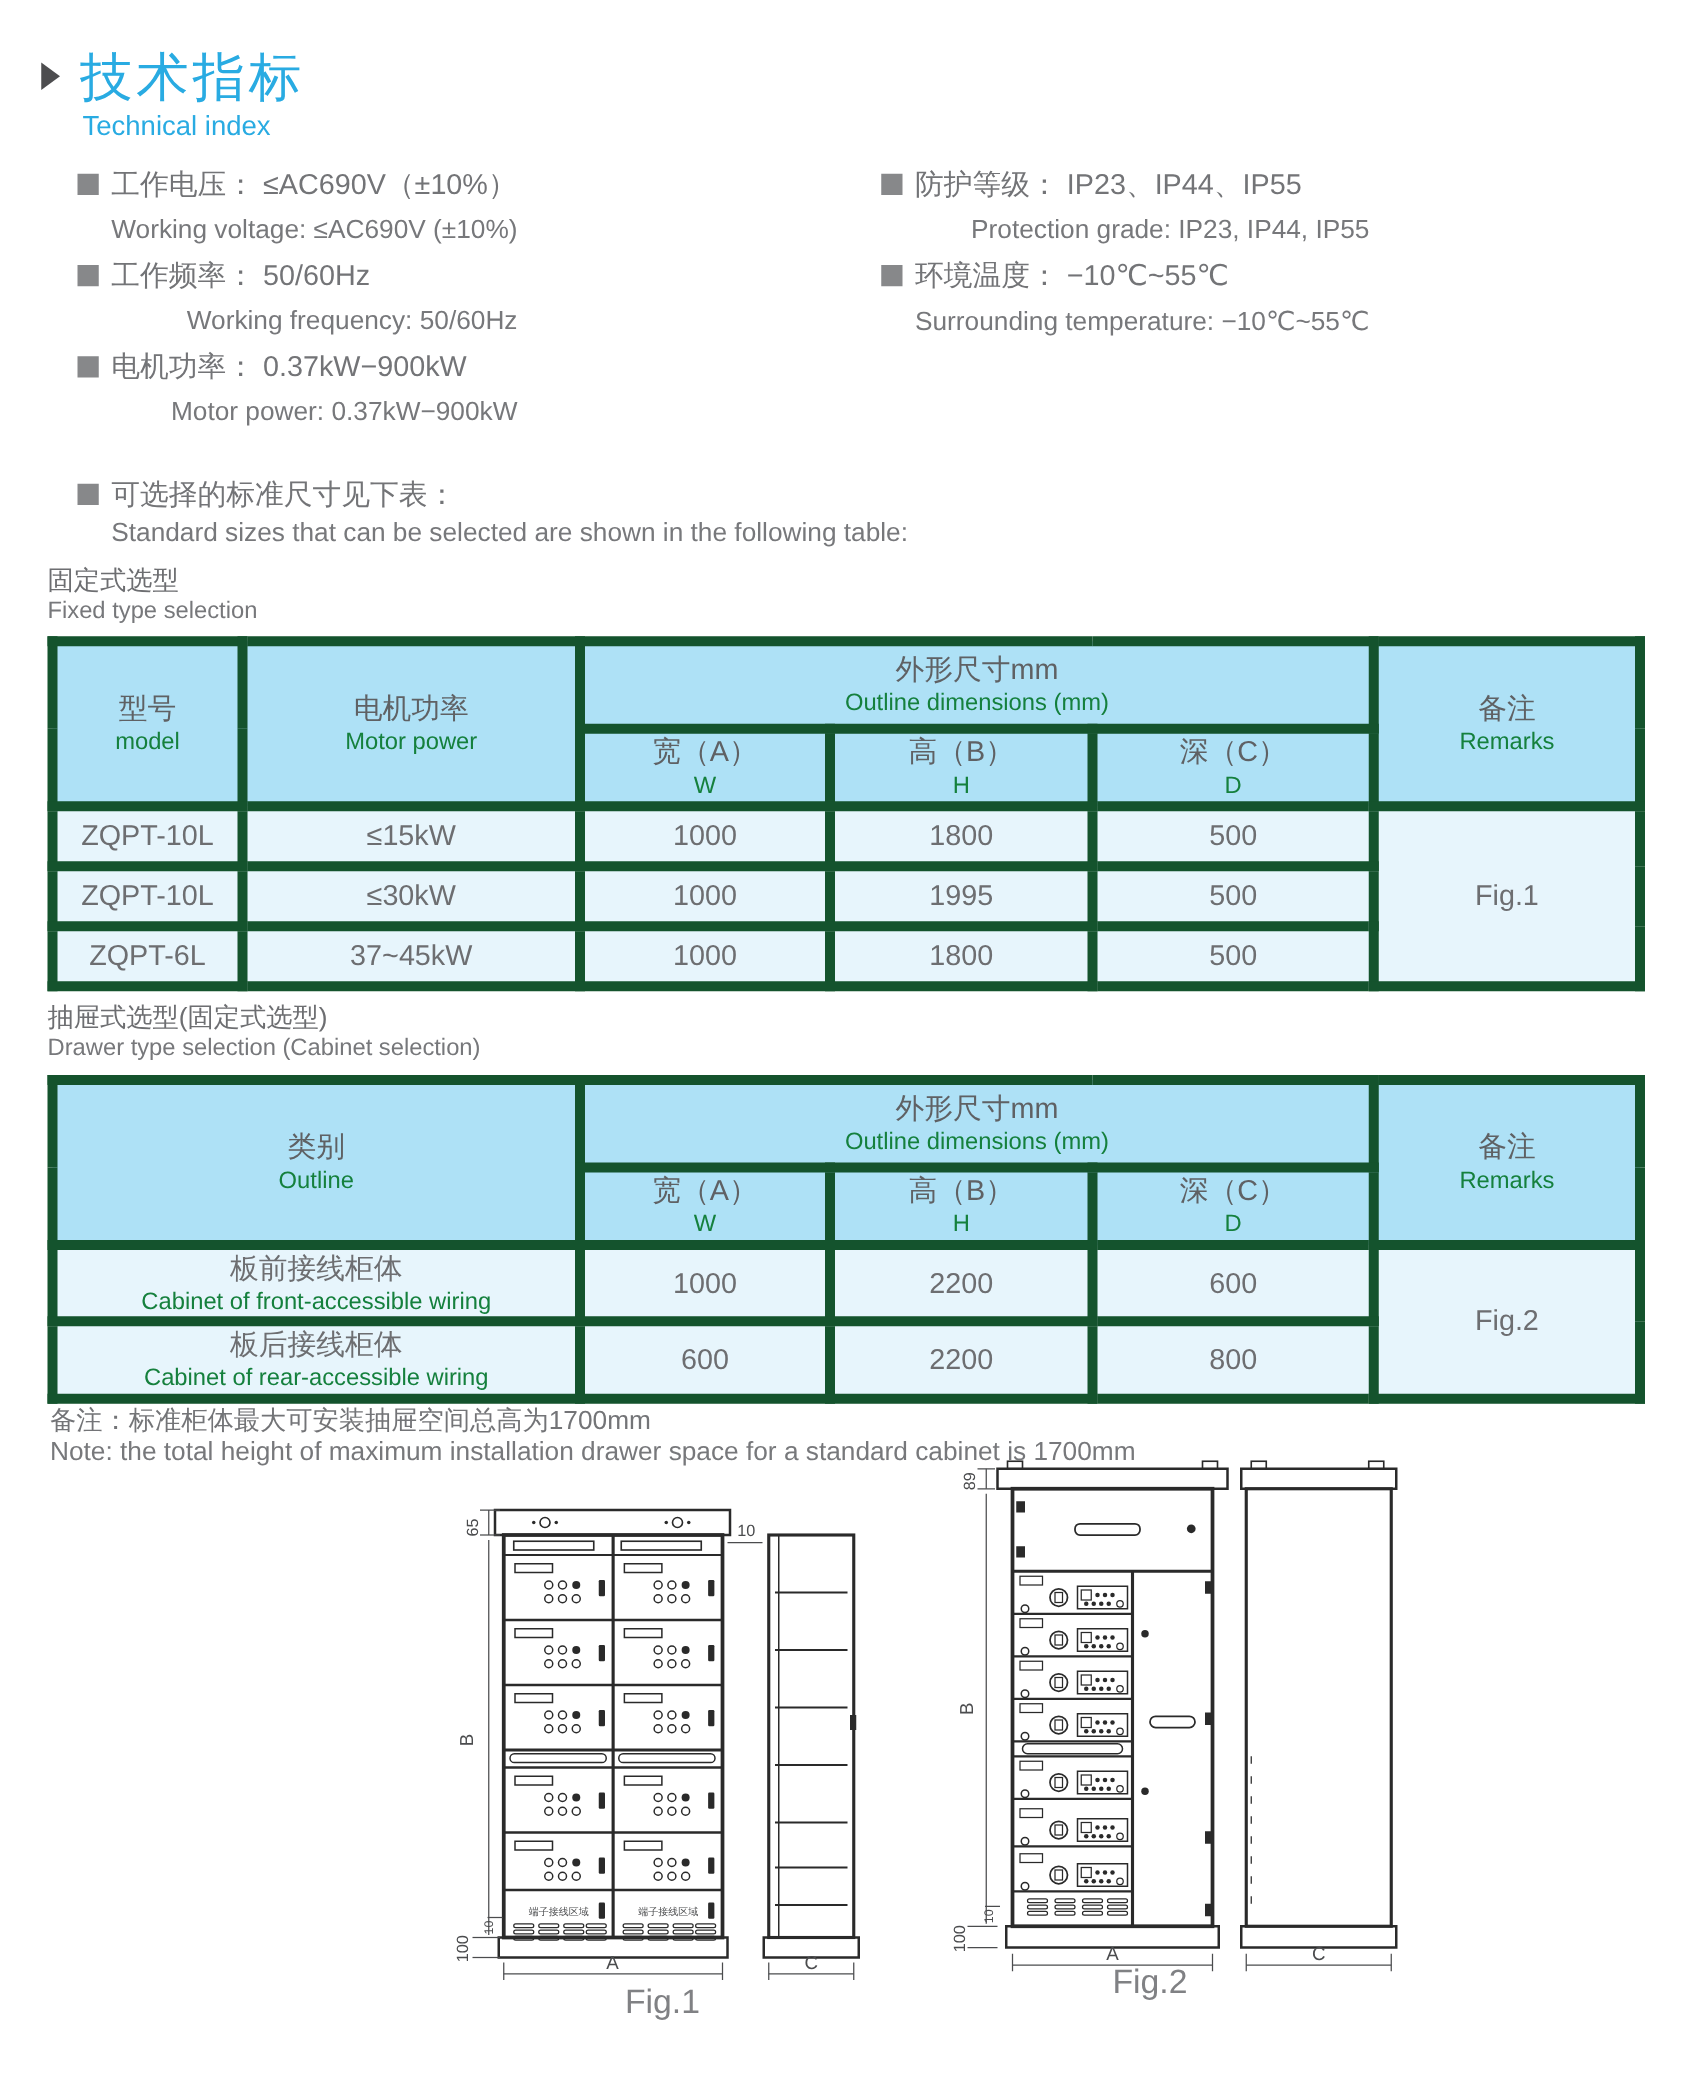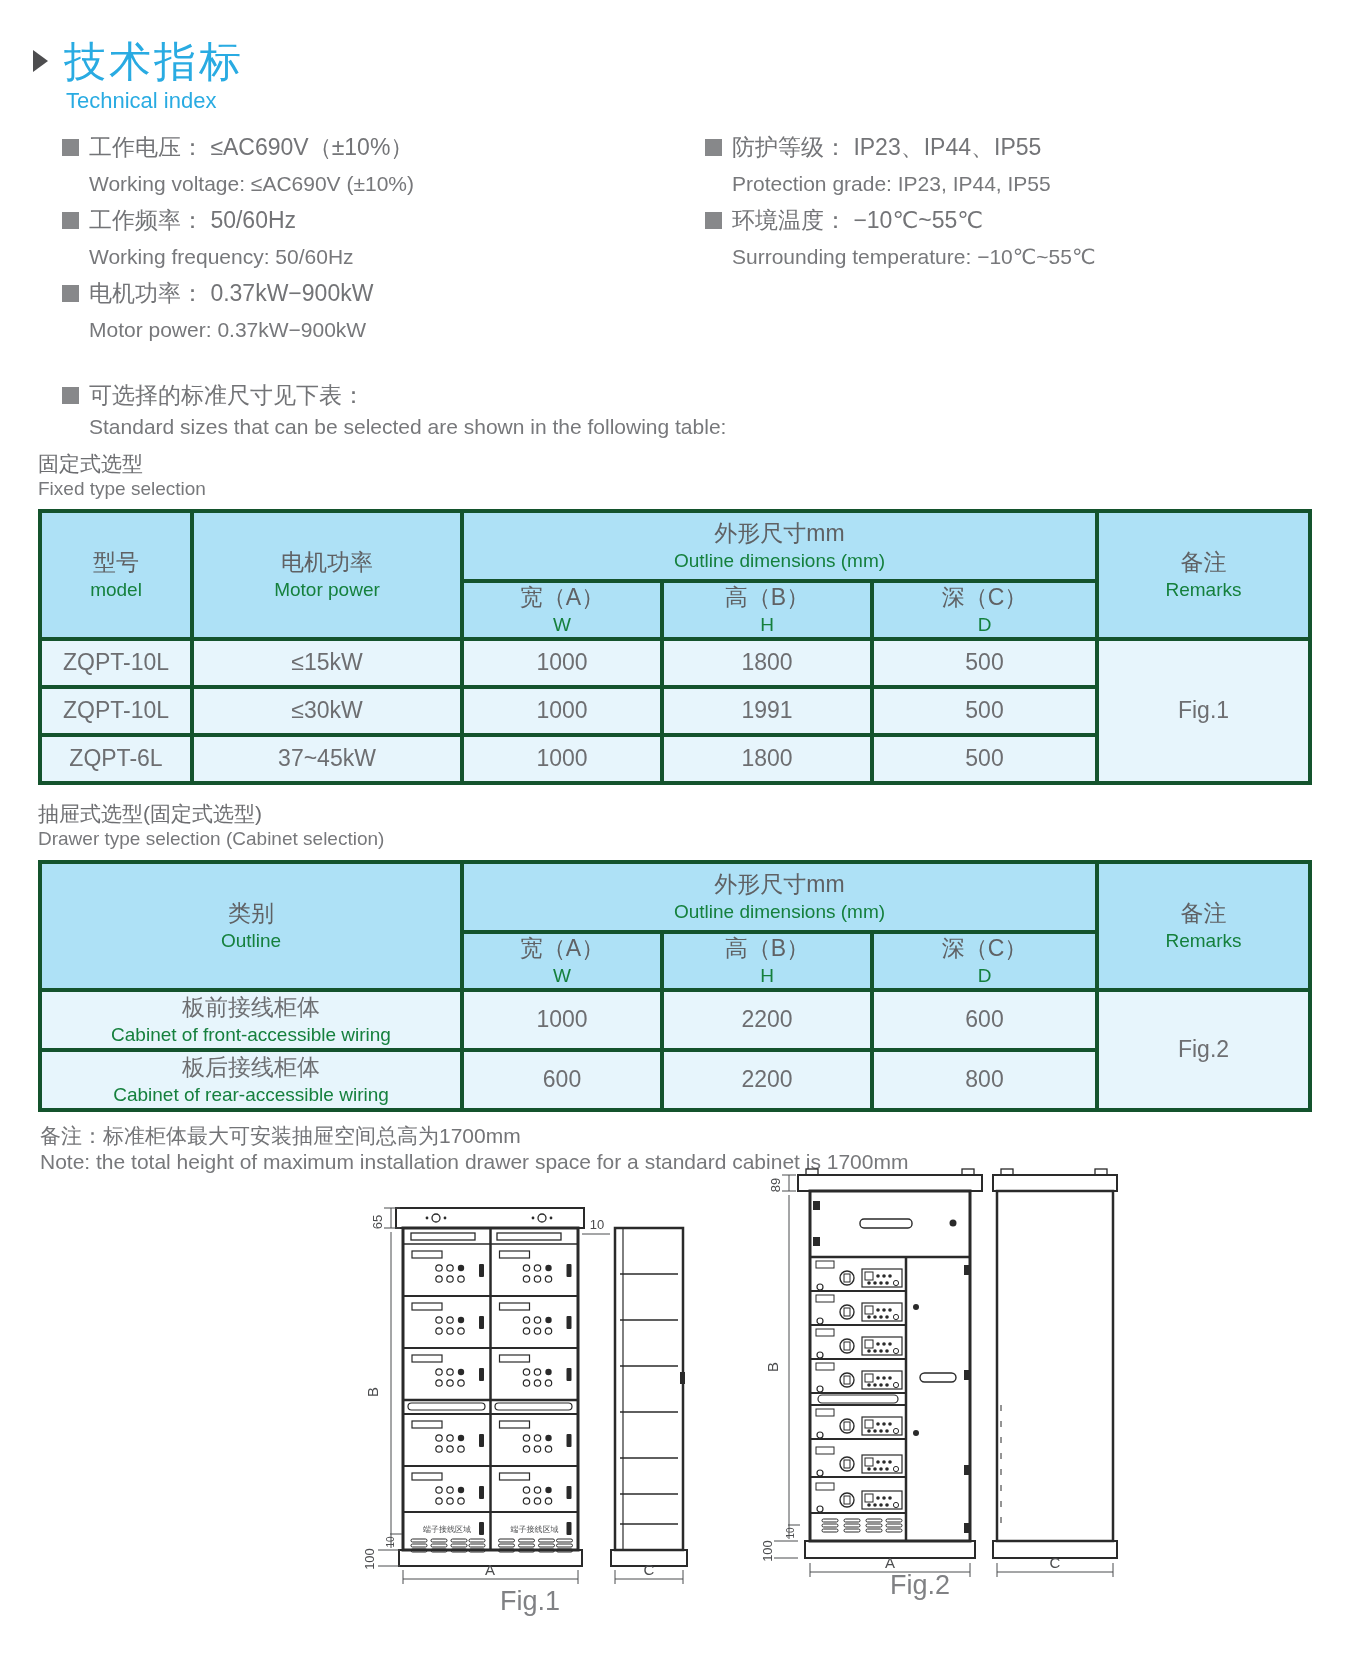--- a/index.html
+++ b/index.html
@@ -9,29 +9,29 @@
   .tri{position:absolute;left:33px;top:50px;width:0;height:0;
        border-top:11px solid transparent;border-bottom:11px solid transparent;border-left:15px solid #4d4d4f;}
   .title-cn{position:absolute;left:64px;top:34px;font-size:42px;color:#29abe2;letter-spacing:3px;}
   .title-en{position:absolute;left:66px;top:88px;font-size:22px;color:#29abe2;}
   
   .specs{position:absolute;left:62px;top:132px;width:1248px;}
   .spec-col{position:absolute;top:0;}
   .spec-item{height:73px;}
   .spec-cn{display:flex;align-items:center;font-size:23px;color:#737477;}
   .bullet{display:inline-block;width:17px;height:17px;background:#87888a;margin-right:10px;flex:0 0 auto;}
-  .spec-en{margin-left:27px;margin-top:9px;font-size:21px;color:#77787b;}
+  .spec-en{margin-left:27px;margin-top:9px;font-size:21px;color:#77787b;text-align:right;}
   .sizes-cn{position:absolute;left:62px;top:380px;display:flex;align-items:center;font-size:23px;color:#737477;}
   .sizes-en{position:absolute;left:89px;top:415px;font-size:21px;color:#77787b;}
   
   .sec-cn{position:absolute;left:38px;font-size:21px;color:#6d6e71;}
   .sec-en{position:absolute;left:38px;font-size:19px;color:#77787b;}
   
   .t{position:absolute;left:38px;width:1270px;border-collapse:collapse;table-layout:fixed;}
-  .t th,.t td{border:4px solid #14532d;padding:0;text-align:center;vertical-align:middle;font-weight:normal;}
+  .t th,.t td{border:8px solid #14532d;padding:0;text-align:center;vertical-align:middle;font-weight:normal;}
   .t th{background:#aee1f6;}
   .t td{background:#e7f5fc;}
   .cnh{font-size:23px;color:#5f6164;line-height:1.3;}
   .enh{font-size:19px;color:#15803d;line-height:1.25;}
   .val{font-size:23px;color:#6d6e71;line-height:1.3;}
   tr.h1{height:70px;} tr.h2{height:54px;}
   .t1 tbody tr{height:48px;} .t2 tbody tr{height:60px;}
   
   .note-cn{position:absolute;left:40px;top:1122px;font-size:21px;color:#737477;}
   .note-en{position:absolute;left:40px;top:1150px;font-size:21px;color:#77787b;}
@@ -169,21 +169,21 @@
         <td>
             <div class="val">ZQPT-10L</div>
           </td>
         <td>
             <div class="val">≤30kW</div>
           </td>
         <td>
             <div class="val">1000</div>
           </td>
         <td>
-            <div class="val">1991</div>
+            <div class="val">1995</div>
           </td>
         <td>
             <div class="val">500</div>
           </td>
       </tr>
       <tr>
         <td>
             <div class="val">ZQPT-6L</div>
           </td>
         <td>

